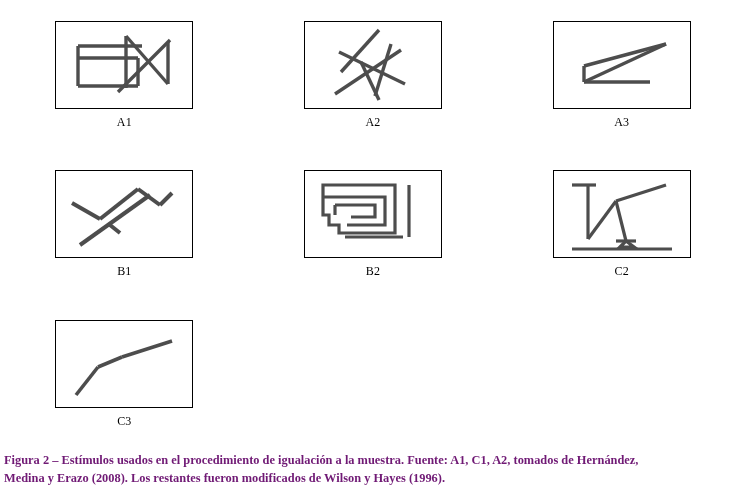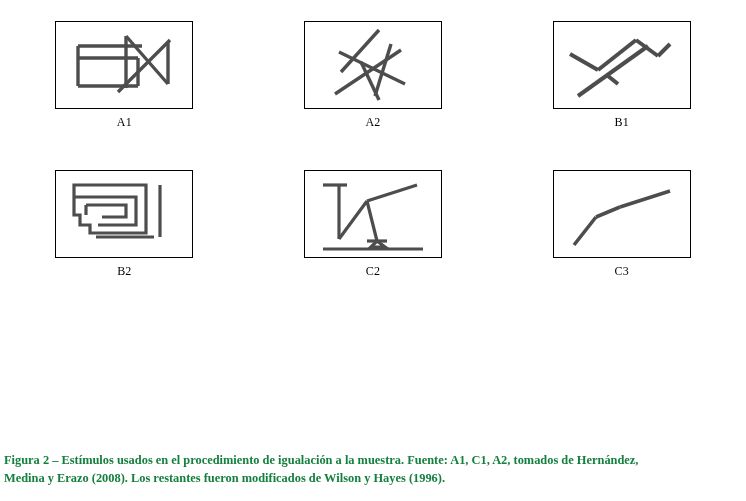--- a/index.html
+++ b/index.html
@@ -60,21 +60,21 @@
   .caption {
     position: absolute;
     left: 4px;
     right: 4px;
     top: 452px;
     font-size: 12.4px;
     line-height: 1.42;
     font-family: "Liberation Serif", serif;
     text-align: left;
     font-weight: bold;
-    color: #15803d;
+    color: #701a75;
   }
 </style>
 </head>
 <body>
 
 <div class="figure-wrap">
 
   <div class="grid">
 
     <div class="cell">
@@ -104,20 +104,33 @@
             <path d="M96 28 L30 72"></path>
             <path d="M34 30 L100 62"></path>
             <path d="M56 40 L74 78"></path>
             <path d="M86 22 L70 74"></path>
           </g>
         </svg>
       </div>
       <div class="stimulus-label">A2</div>
     </div>
 
+    <div class="cell">
+      <div class="stimulus-box">
+        <svg viewBox="0 0 136 86" xmlns="http://www.w3.org/2000/svg">
+          <g fill="none" stroke="#4d4d4d" stroke-width="3.4" stroke-linecap="butt">
+            <path d="M30 60 L112 22"></path>
+            <path d="M30 60 L30 44"></path>
+            <path d="M30 44 L112 22"></path>
+            <path d="M30 60 L96 60"></path>
+          </g>
+        </svg>
+      </div>
+      <div class="stimulus-label">A3</div>
+    </div>
 
     <div class="cell">
       <div class="stimulus-box">
         <svg viewBox="0 0 136 86" xmlns="http://www.w3.org/2000/svg">
           <g fill="none" stroke="#4d4d4d" stroke-width="4" stroke-linecap="butt">
             <path d="M16 32 L44 48"></path>
             <path d="M44 48 L82 18"></path>
             <path d="M82 18 L104 34"></path>
             <path d="M104 34 L116 22"></path>
             <path d="M24 74 L94 24"></path>

